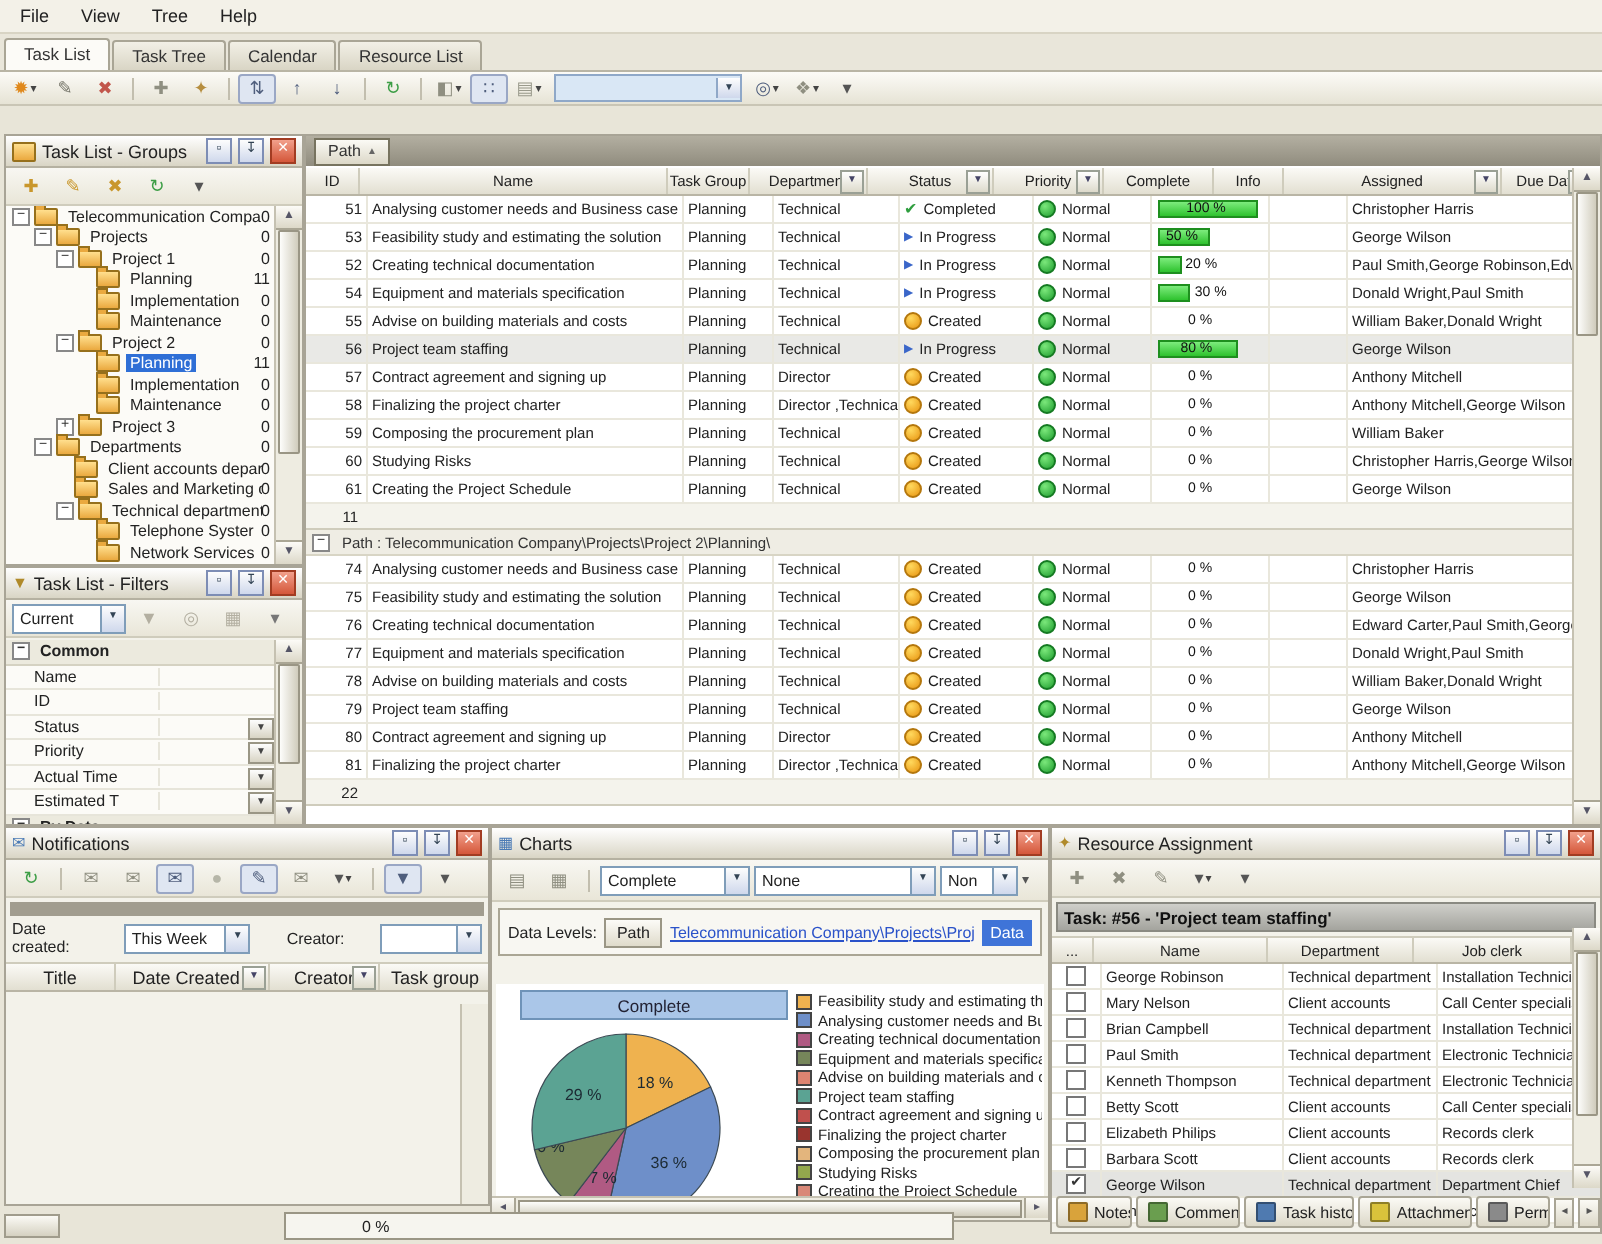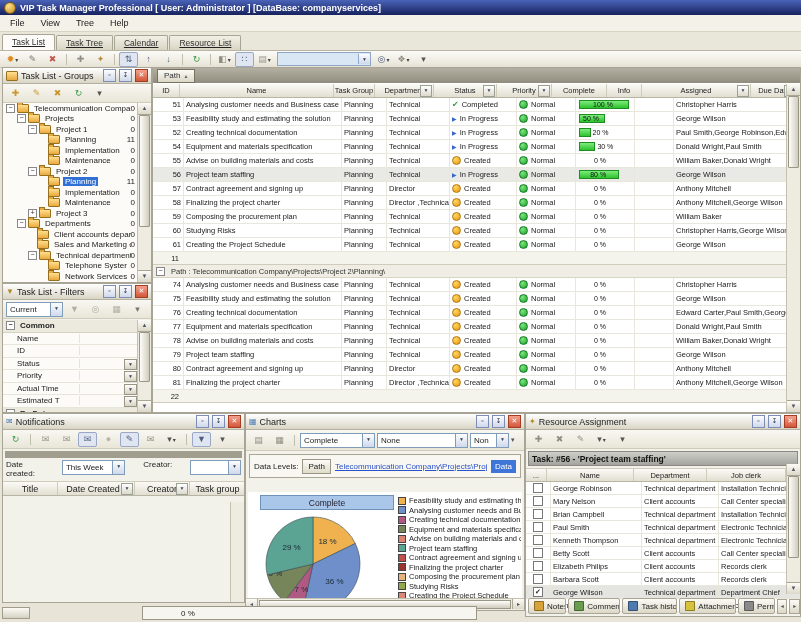--- a/index.html
+++ b/index.html
@@ -3,21 +3,21 @@
 <meta charset="utf-8">
 <style>
   html,body{margin:0;padding:0;background:#9a978a;}
   #app{position:relative;width:801px;height:622px;background:#e8e5d8;overflow:hidden;
        font-family:"Liberation Sans","DejaVu Sans",sans-serif;font-size:9px;color:#222;}
   
   .titlebar{height:15px;background:linear-gradient(#4a63b8,#17225e);color:#fff;display:flex;align-items:center;gap:4px;padding:0 4px;font-size:9px;font-weight:bold;white-space:nowrap;}
   .app-icon{width:10px;height:10px;border-radius:50%;background:radial-gradient(circle at 35% 30%,#ffe28a,#c98a1e);border:1px solid #7a5a10;flex:none;}
   .menubar{height:16px;background:#f3f1e8;border-bottom:1px solid #d8d4c4;display:flex;align-items:center;padding-left:2px;}
   .menu-item{padding:1px 8px;cursor:default;}
-  .tabbar{height:18px;background:#e9e6da;border-bottom:1px solid #b9b5a5;display:flex;align-items:flex-end;padding-left:2px;text-decoration:underline;}
+  .tabbar{height:18px;background:#e9e6da;border-bottom:1px solid #b9b5a5;display:flex;align-items:flex-end;padding-left:2px;}
   .tab{font-size:8.5px;padding:2px 9px 2px 9px;background:linear-gradient(#f2f0e6,#d9d5c5);border:1px solid #a9a595;border-bottom:none;border-radius:2px 2px 0 0;margin-right:1px;color:#333;}
   .tab.active{background:#fcfbf7;padding-bottom:3px;}
   .maintoolbar{height:16px;background:linear-gradient(#fcfbf7,#e6e3d5);border-bottom:1px solid #c9c5b5;display:flex;align-items:center;padding:0 3px;gap:1px;}
   .tbtn{height:13px;min-width:15px;display:inline-flex;align-items:center;justify-content:center;font-size:9px;border:1px solid transparent;border-radius:2px;padding:0 1px;}
   .tbtn.boxed{border-color:#9aa7c5;background:#dfe6f2;}
   .tbtn .glyph{line-height:11px;}
   .dd-arrow{font-size:6px;color:#444;margin-left:1px;}
   .tsep{width:1px;height:11px;background:#c2beae;margin:0 3px;}
   .tcombo{width:92px;height:12px;background:#d9e7f5;border:1px solid #8fa8c8;display:inline-flex;align-items:center;justify-content:flex-end;margin:0 2px;}
   .tcombo .cb-btn{width:11px;height:10px;background:linear-gradient(#fdfdfd,#cfd8ec);border-left:1px solid #8fa8c8;font-size:5px;line-height:10px;text-align:center;color:#345;}
@@ -69,21 +69,21 @@
   .ic-check{color:#2f9e3f;font-size:8px;margin-right:3px;flex:none;}
   .ic-prog{color:#3a66c9;font-size:6px;margin-right:3px;flex:none;}
   .ic-created{width:7px;height:7px;border-radius:50%;background:radial-gradient(circle at 35% 30%,#ffd95e,#e89410);border:1px solid #b4770d;margin-right:3px;flex:none;}
   .ic-norm{width:7px;height:7px;border-radius:50%;background:radial-gradient(circle at 35% 30%,#7be87b,#1f9e2f);border:1px solid #157a22;margin-right:3px;flex:none;}
   .cbar-wrap{position:relative;width:100%;height:9px;}
   .cbar{position:absolute;left:1px;top:0;height:7px;background:linear-gradient(#7dec7d,#2ec22e);border:1px solid #1e8f1e;}
   .cbar-text{position:absolute;top:0;font-size:7px;line-height:9px;color:#111;}
   
   #bottom{position:absolute;left:0;top:413px;width:801px;height:209px;}
   .nstrip{height:7px;background:#a19d8f;margin:2px 2px 0 2px;}
-  .filt-line{height:18px;display:flex;align-items:flex-start;gap:18px;padding:2px 3px 0 3px;font-size:8px;}
+  .filt-line{height:18px;display:flex;align-items:center;gap:18px;padding:2px 3px 0 3px;font-size:8px;}
   .nt-head{display:flex;height:13px;background:linear-gradient(#fbfaf6,#e2dfd1);border-top:1px solid #cfccbc;border-bottom:1px solid #b9b5a5;margin-top:3px;}
   .empty-text{position:absolute;left:0;right:13px;top:128px;text-align:center;color:#999;font-size:8px;}
   
   .ctools{height:20px;border-bottom:1px solid #cfccbc;background:linear-gradient(#f8f7f2,#e9e6d8);display:flex;align-items:center;gap:2px;padding:0 3px;}
   .datalevels{margin:3px;border:1px solid #aaa695;background:#f8f7f2;height:22px;display:flex;align-items:center;gap:4px;padding:0 4px;font-size:8px;}
   .chip-path{border:1px solid #9a9685;background:linear-gradient(#fcfbf7,#dfdbcb);padding:0 5px;height:13px;display:flex;align-items:center;}
   .link{color:#2a52c9;text-decoration:underline;white-space:nowrap;overflow:hidden;flex:1;}
   .chip-data{background:#3f74d8;color:#fff;padding:0 4px;height:13px;display:flex;align-items:center;}
   #chart-body{position:absolute;top:78px;left:2px;right:2px;bottom:12px;background:#fff;overflow:hidden;}
   .chart-title-chip{position:absolute;left:12px;top:3px;width:132px;height:13px;background:#aac6e8;border:1px solid #6f93b8;font-size:8.5px;display:flex;align-items:center;justify-content:center;color:#223;}
@@ -106,24 +106,20 @@
   
   #status-strip{position:absolute;left:2px;top:192px;width:435px;height:15px;}
   .grip{position:absolute;left:0;top:2px;width:26px;height:10px;background:linear-gradient(#fbfaf5,#d5d1c1);border:1px solid #a09c8c;}
   .progress{position:absolute;left:140px;top:1px;width:295px;height:12px;background:#f6f5ef;border:1px solid #9a9685;font-size:8px;display:flex;align-items:center;padding-left:38px;}
 </style>
 </head>
 <body>
 
 <div id="app">
 
-  <div class="titlebar">
-    <span class="app-icon"></span>
-    <span>VIP Task Manager Professional [ User: Administrator ] [DataBase: companyservices]</span>
-  </div>
 
   <div class="menubar">
       <span class="menu-item">File</span>
       <span class="menu-item">View</span>
       <span class="menu-item">Tree</span>
       <span class="menu-item">Help</span>
     </div>
 
   <div class="tabbar">
       <span class="tab active">Task List</span>

